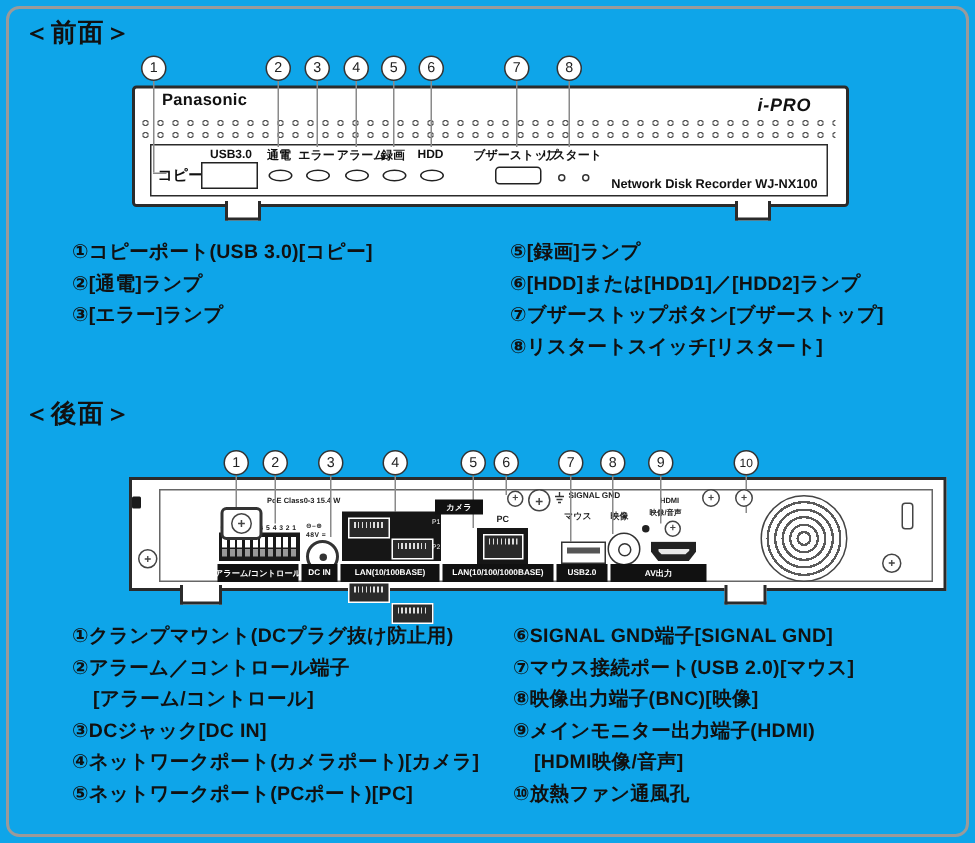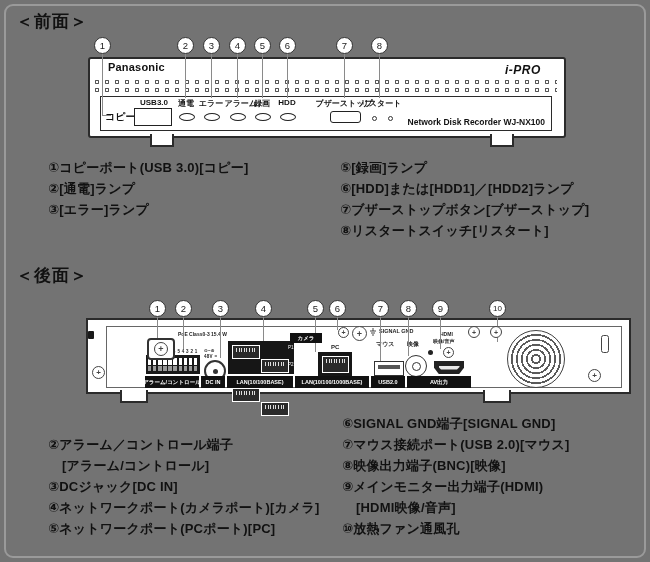--- a/index.html
+++ b/index.html
@@ -1,16 +1,16 @@
 <!DOCTYPE html>
 <html><head>
 <meta charset="utf-8">
 <style>
   html,body{margin:0;padding:0;background:#fff;}
-  .page{position:relative;width:650px;height:562px;background:#737373;overflow:hidden;
+  .page{position:relative;width:650px;height:562px;background:#0ea5e9;overflow:hidden;
         font-family:"Liberation Sans","DejaVu Sans",sans-serif;color:#111;}
   .abs{position:absolute;}
   .frame{left:4px;top:4px;width:638px;height:550px;border:2px solid #9a9a9a;border-radius:9px;}
   .section-title{font-size:17px;font-weight:bold;letter-spacing:1px;}
   .callout{width:15px;height:15px;border:1.3px solid #333;border-radius:50%;background:#fff;
            display:flex;align-items:center;justify-content:center;font-size:9.5px;color:#222;z-index:5;}
   .lead{width:1px;background:#8a8a8a;z-index:1;}
   .lead-h{height:1px;background:#8a8a8a;z-index:1;}
   .legend{font-size:13px;font-weight:600;white-space:nowrap;letter-spacing:0.2px;margin-left:12px;}
   .indent{padding-left:14px;}
@@ -230,20 +230,21 @@
   <div class="abs strip" style="left:145px;top:376px;width:54px;">アラーム/コントロール</div>
   <div class="abs strip" style="left:201px;top:376px;width:24px;">DC IN</div>
   <div class="abs strip" style="left:227px;top:376px;width:66px;">LAN(10/100BASE)</div>
   <div class="abs strip" style="left:295px;top:376px;width:74px;">LAN(10/100/1000BASE)</div>
   <div class="abs strip" style="left:371px;top:376px;width:34px;">USB2.0</div>
   <div class="abs strip" style="left:407px;top:376px;width:64px;">AV出力</div>
 
   <div class="abs foot" style="left:120px;top:390px;width:24px;height:11px;"></div>
   <div class="abs foot" style="left:483px;top:390px;width:24px;height:11px;"></div>
 
+  <div class="abs legend" style="left:36px;top:415px;">①クランプマウント(DCプラグ抜け防止用)</div>
   <div class="abs legend" style="left:36px;top:436px;">②アラーム／コントロール端子</div>
   <div class="abs legend indent" style="left:36px;top:457px;">[アラーム/コントロール]</div>
   <div class="abs legend" style="left:36px;top:478px;">③DCジャック[DC IN]</div>
   <div class="abs legend" style="left:36px;top:499px;">④ネットワークポート(カメラポート)[カメラ]</div>
   <div class="abs legend" style="left:36px;top:520px;">⑤ネットワークポート(PCポート)[PC]</div>
   <div class="abs legend" style="left:330px;top:415px;">⑥SIGNAL GND端子[SIGNAL GND]</div>
   <div class="abs legend" style="left:330px;top:436px;">⑦マウス接続ポート(USB 2.0)[マウス]</div>
   <div class="abs legend" style="left:330px;top:457px;">⑧映像出力端子(BNC)[映像]</div>
   <div class="abs legend" style="left:330px;top:478px;">⑨メインモニター出力端子(HDMI)</div>
   <div class="abs legend indent" style="left:330px;top:499px;">[HDMI映像/音声]</div>

